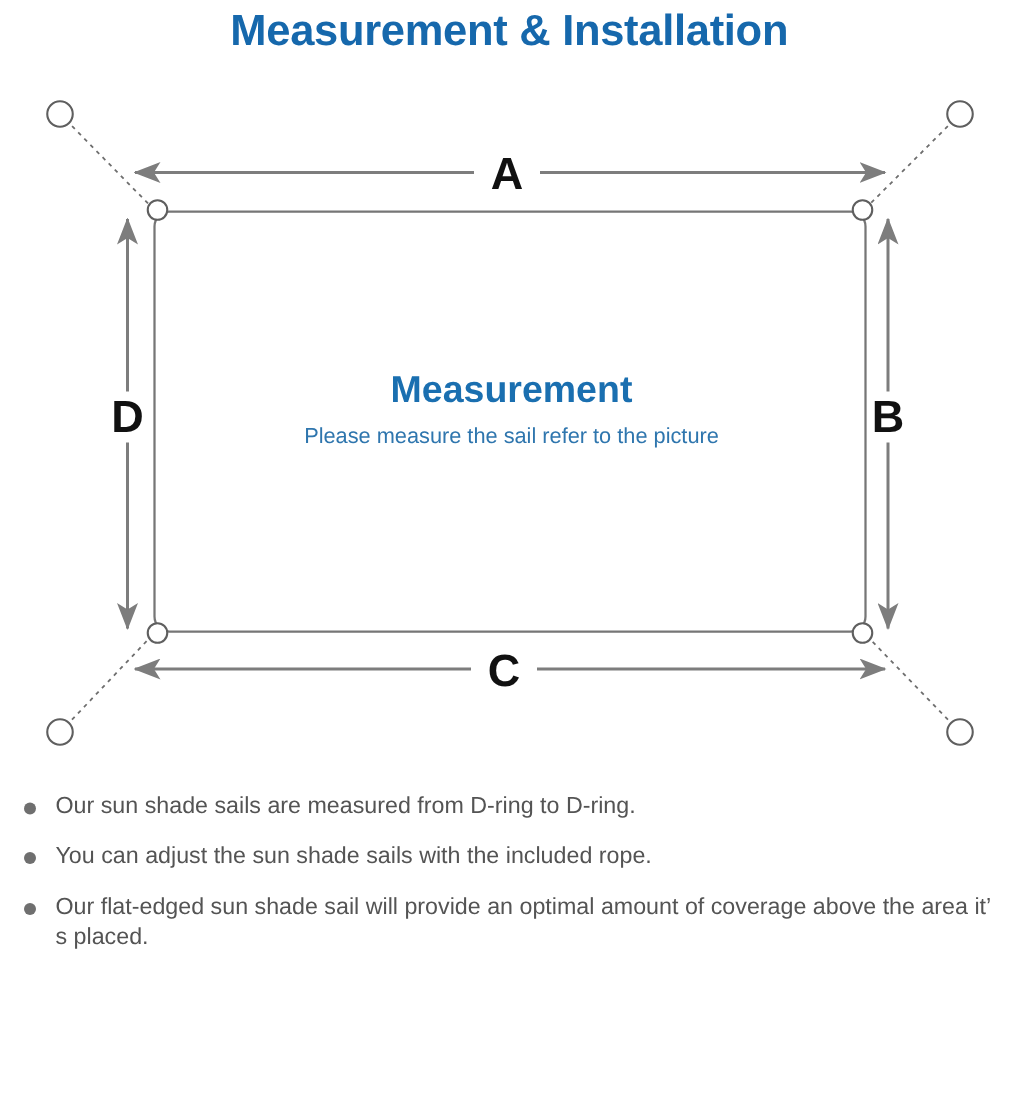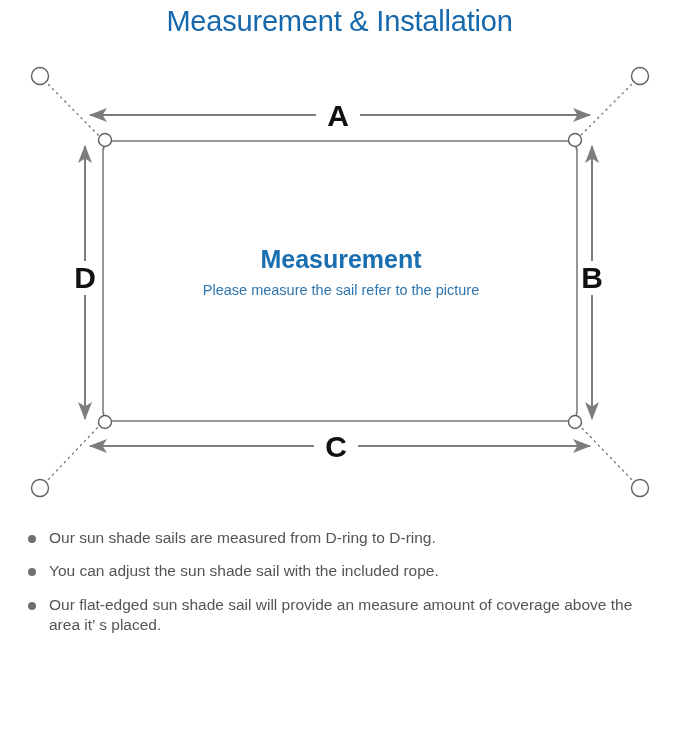--- a/index.html
+++ b/index.html
@@ -21,21 +21,21 @@
   #page-title {
     position: absolute;
     left: 0;
     top: 0;
     width: 679px;
     height: 42px;
     display: flex;
     align-items: center;
     justify-content: center;
     font-size: 29px;
-    font-weight: normal;
+    font-weight: bold;
     color: #1668ac;
     letter-spacing: -0.2px;
   }
 
   
   #diagram {
     position: absolute;
     left: 0;
     top: 42px;
     width: 679px;
@@ -64,21 +64,21 @@
     fill: #2f76ae;
   }
 
   
   #notes {
     position: absolute;
     left: 0;
     top: 520px;
     width: 679px;
     height: 219px;
-    padding: 8px 14px 0 24px;
+    padding: 8px 14px 0 12px;
   }
   .note-item {
     display: flex;
     align-items: flex-start;
     margin-bottom: 13px;
   }
   .note-bullet {
     flex: 0 0 auto;
     width: 8px;
     height: 8px;
@@ -161,19 +161,19 @@
   </svg>
 </div>
 
 <div id="notes">
   <div class="note-item">
     <span class="note-bullet"></span>
     <span class="note-text">Our sun shade sails are measured from D-ring to D-ring.</span>
   </div>
   <div class="note-item">
     <span class="note-bullet"></span>
-    <span class="note-text">You can adjust the sun shade sail with the included rope.</span>
+    <span class="note-text">You can adjust the sun shade sails with the included rope.</span>
   </div>
   <div class="note-item">
     <span class="note-bullet"></span>
-    <span class="note-text">Our flat-edged sun shade sail will provide an measure amount of coverage above the area it’ s placed.</span>
+    <span class="note-text">Our flat-edged sun shade sail will provide an optimal amount of coverage above the area it’ s placed.</span>
   </div>
 </div>
 
 </body></html>

